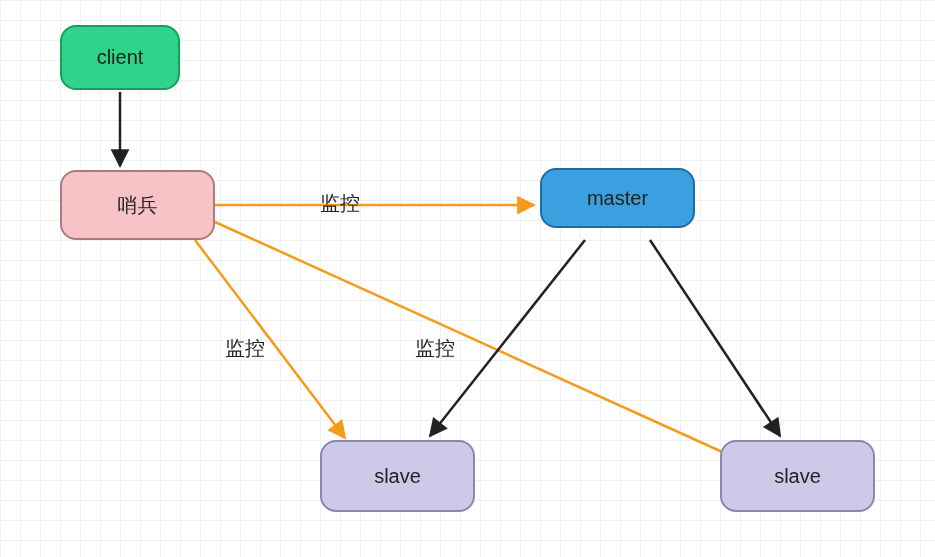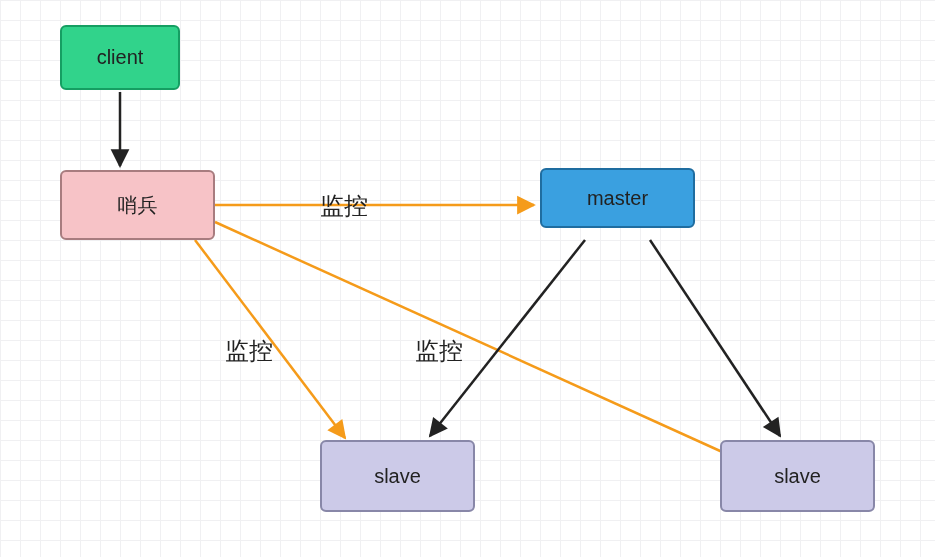--- a/index.html
+++ b/index.html
@@ -25,32 +25,32 @@
     pointer-events: none;
   }
   .box {
     position: absolute;
     display: flex;
     align-items: center;
     justify-content: center;
     font-size: 20px;
     color: #222;
     border: 2px solid #555;
-    border-radius: 6px;
+    border-radius: 16px;
     box-sizing: border-box;
     background: #fff;
   }
   .client  { left: 60px;  top: 25px;  width: 120px; height: 65px; background:#31d38b; border-color:#159e62; }
   .sentinel{ left: 60px;  top: 170px; width: 155px; height: 70px; background:#f7c3c7; border-color:#a87c7f; }
   .master  { left: 540px; top: 168px; width: 155px; height: 60px; background:#3aa0e0; border-color:#1f6da0; }
   .slave1  { left: 320px; top: 440px; width: 155px; height: 72px; background:#cccae8; border-color:#8887a8; }
   .slave2  { left: 720px; top: 440px; width: 155px; height: 72px; background:#cccae8; border-color:#8887a8; }
   .edge-label {
     position: absolute;
-    font-size: 24px;
+    font-size: 20px;
     color: #222;
     background: transparent;
     white-space: nowrap;
   }
   .lbl1 { left: 320px; top: 190px; }
   .lbl2 { left: 225px; top: 335px; }
   .lbl3 { left: 415px; top: 335px; }
 </style>
 </head>
 <body>

